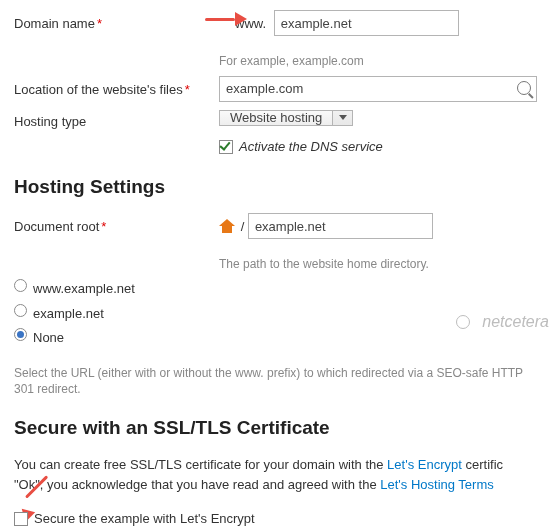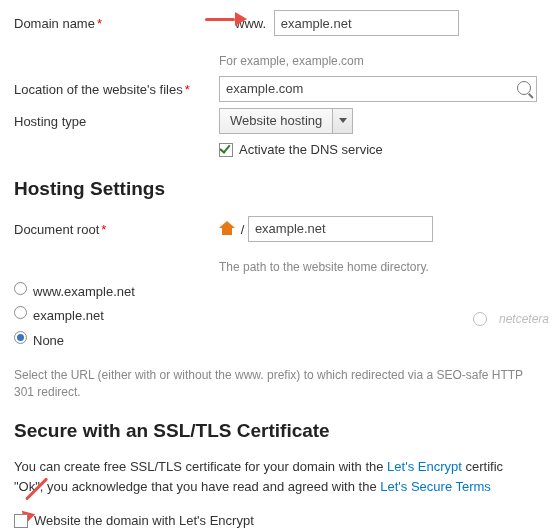--- a/index.html
+++ b/index.html
@@ -35,30 +35,30 @@
     .search-icon::after {
       content: ""; position: absolute; width: 6px; height: 1.5px; background: #777;
       bottom: -3px; right: -4px; transform: rotate(45deg);
     }
     .hint { color: #888; font-size: 12px; margin-top: 17px; line-height: 1.4; }
     .select-box {
       display: inline-flex; align-items: center;
       border: 1px solid #b4b4b4;
       background: linear-gradient(#fafafa,#eee);
       overflow: hidden;
-      height: 26px;
+      height: 16px;
     }
     .select-text { padding: 4px 10px; color: #444; }
     .select-btn {
       width: 20px; height: 26px; border-left: 1px solid #b4b4b4;
       display: flex; align-items: center; justify-content: center;
       background: linear-gradient(#f5f5f5,#e4e4e4);
     }
     .chev-down { width: 0; height: 0; border-left: 4px solid transparent; border-right: 4px solid transparent; border-top: 5px solid #555; }
-    .checkbox-row { display: flex; align-items: center; gap: 6px; }
+    .checkbox-row { display: flex; align-items: center; gap: 6px; font-style: italic; }
     .cb {
       width: 14px; height: 14px; border: 1px solid #8a8a8a; background: #fff; position: relative; flex: 0 0 14px;
     }
     .cb.checked::after {
       content: ""; position: absolute; left: 2px; top: -1px; width: 4px; height: 8px;
       border: solid #2b7b2b; border-width: 0 2px 2px 0; transform: rotate(40deg);
     }
     h2 { font-size: 19px; font-weight: 600; color: #222; margin: 16px 0 12px 0; }
     .home-icon {
       display: inline-block; width: 16px; height: 14px; position: relative; margin-right: 2px; vertical-align: -2px;
@@ -72,21 +72,21 @@
     .arrow-red {
       position: absolute; top: 2px; right: -28px; pointer-events: none;
     }
     .arrow-red .line { position:absolute; width:30px; height:3px; background:#e84e43; top:6px; left:-30px; border-radius:2px;}
     .arrow-red .head { width:0;height:0; border-top:7px solid transparent; border-bottom:7px solid transparent; border-left:12px solid #e84e43;}
     .arrow-diag {
       position: absolute; pointer-events: none;
     }
     .arrow-diag .line { position:absolute; width:30px; height:3px; background:#e84e43; border-radius:2px; transform: rotate(-45deg); transform-origin: left center; left:12px; top:-23px;}
     .arrow-diag .head { position:absolute; width:0;height:0; border-left:7px solid transparent; border-right:7px solid transparent; border-bottom:12px solid #e84e43; transform: rotate(-45deg); left:5px; top:-12px;}
-    .watermark { position:absolute; right:8px; top:310px; color:#bdbdbd; font-size:12px; font-style: italic; display:flex; align-items:center; gap:12px;}
+    .watermark { position:absolute; right:8px; top:310px; color:#bdbdbd; font-size:16px; font-style: italic; display:flex; align-items:center; gap:12px;}
     .watermark .globe { width:14px;height:14px;border:1.2px solid #bdbdbd;border-radius:50%;position:relative;}
     .para { font-size: 13px; color: #333; line-height: 1.55; margin-bottom: 8px;}
     .ssl-checkbox-row { display:flex; align-items:center; gap:6px; margin-top:14px; position:relative;}
     .rel { position: relative; }
   </style>
 </head>
 <body class="rel">
 
 <div class="row">
   <div class="label-col">
@@ -168,28 +168,28 @@
       <span>None</span>
     </div>
     <div class="hint">Select the URL (either with or without the www. prefix) to which redirected via a SEO-safe HTTP 301 redirect.</div>
   </div>
 </div>
 
 <h2>Secure with an SSL/TLS Certificate</h2>
 
 <p class="para">
   <span>You can create free SSL/TLS certificate for your domain with the </span><a href="#" class="link">Let's Encrypt</a><span> certific</span><br>
-  <span>"Ok", you acknowledge that you have read and agreed with the </span><a href="#" class="link">Let's Secure Terms </a>
+  <span>"Ok", you acknowledge that you have read and agreed with the </span><a href="#" class="link">Let's Hosting Terms </a>
 </p>
 
 <div class="ssl-checkbox-row">
   <div class="arrow-diag">
     <div class="line"></div>
       <div class="head"></div>
   </div>
   <span class="cb"></span>
-  <span>Website the domain with Let's Encrypt</span>
+  <span>Secure the example with Let's Encrypt</span>
 </div>
 
 <div class="watermark">
   <span class="globe"></span>
   <span>netcetera</span>
 </div>
 
 </body></html>

